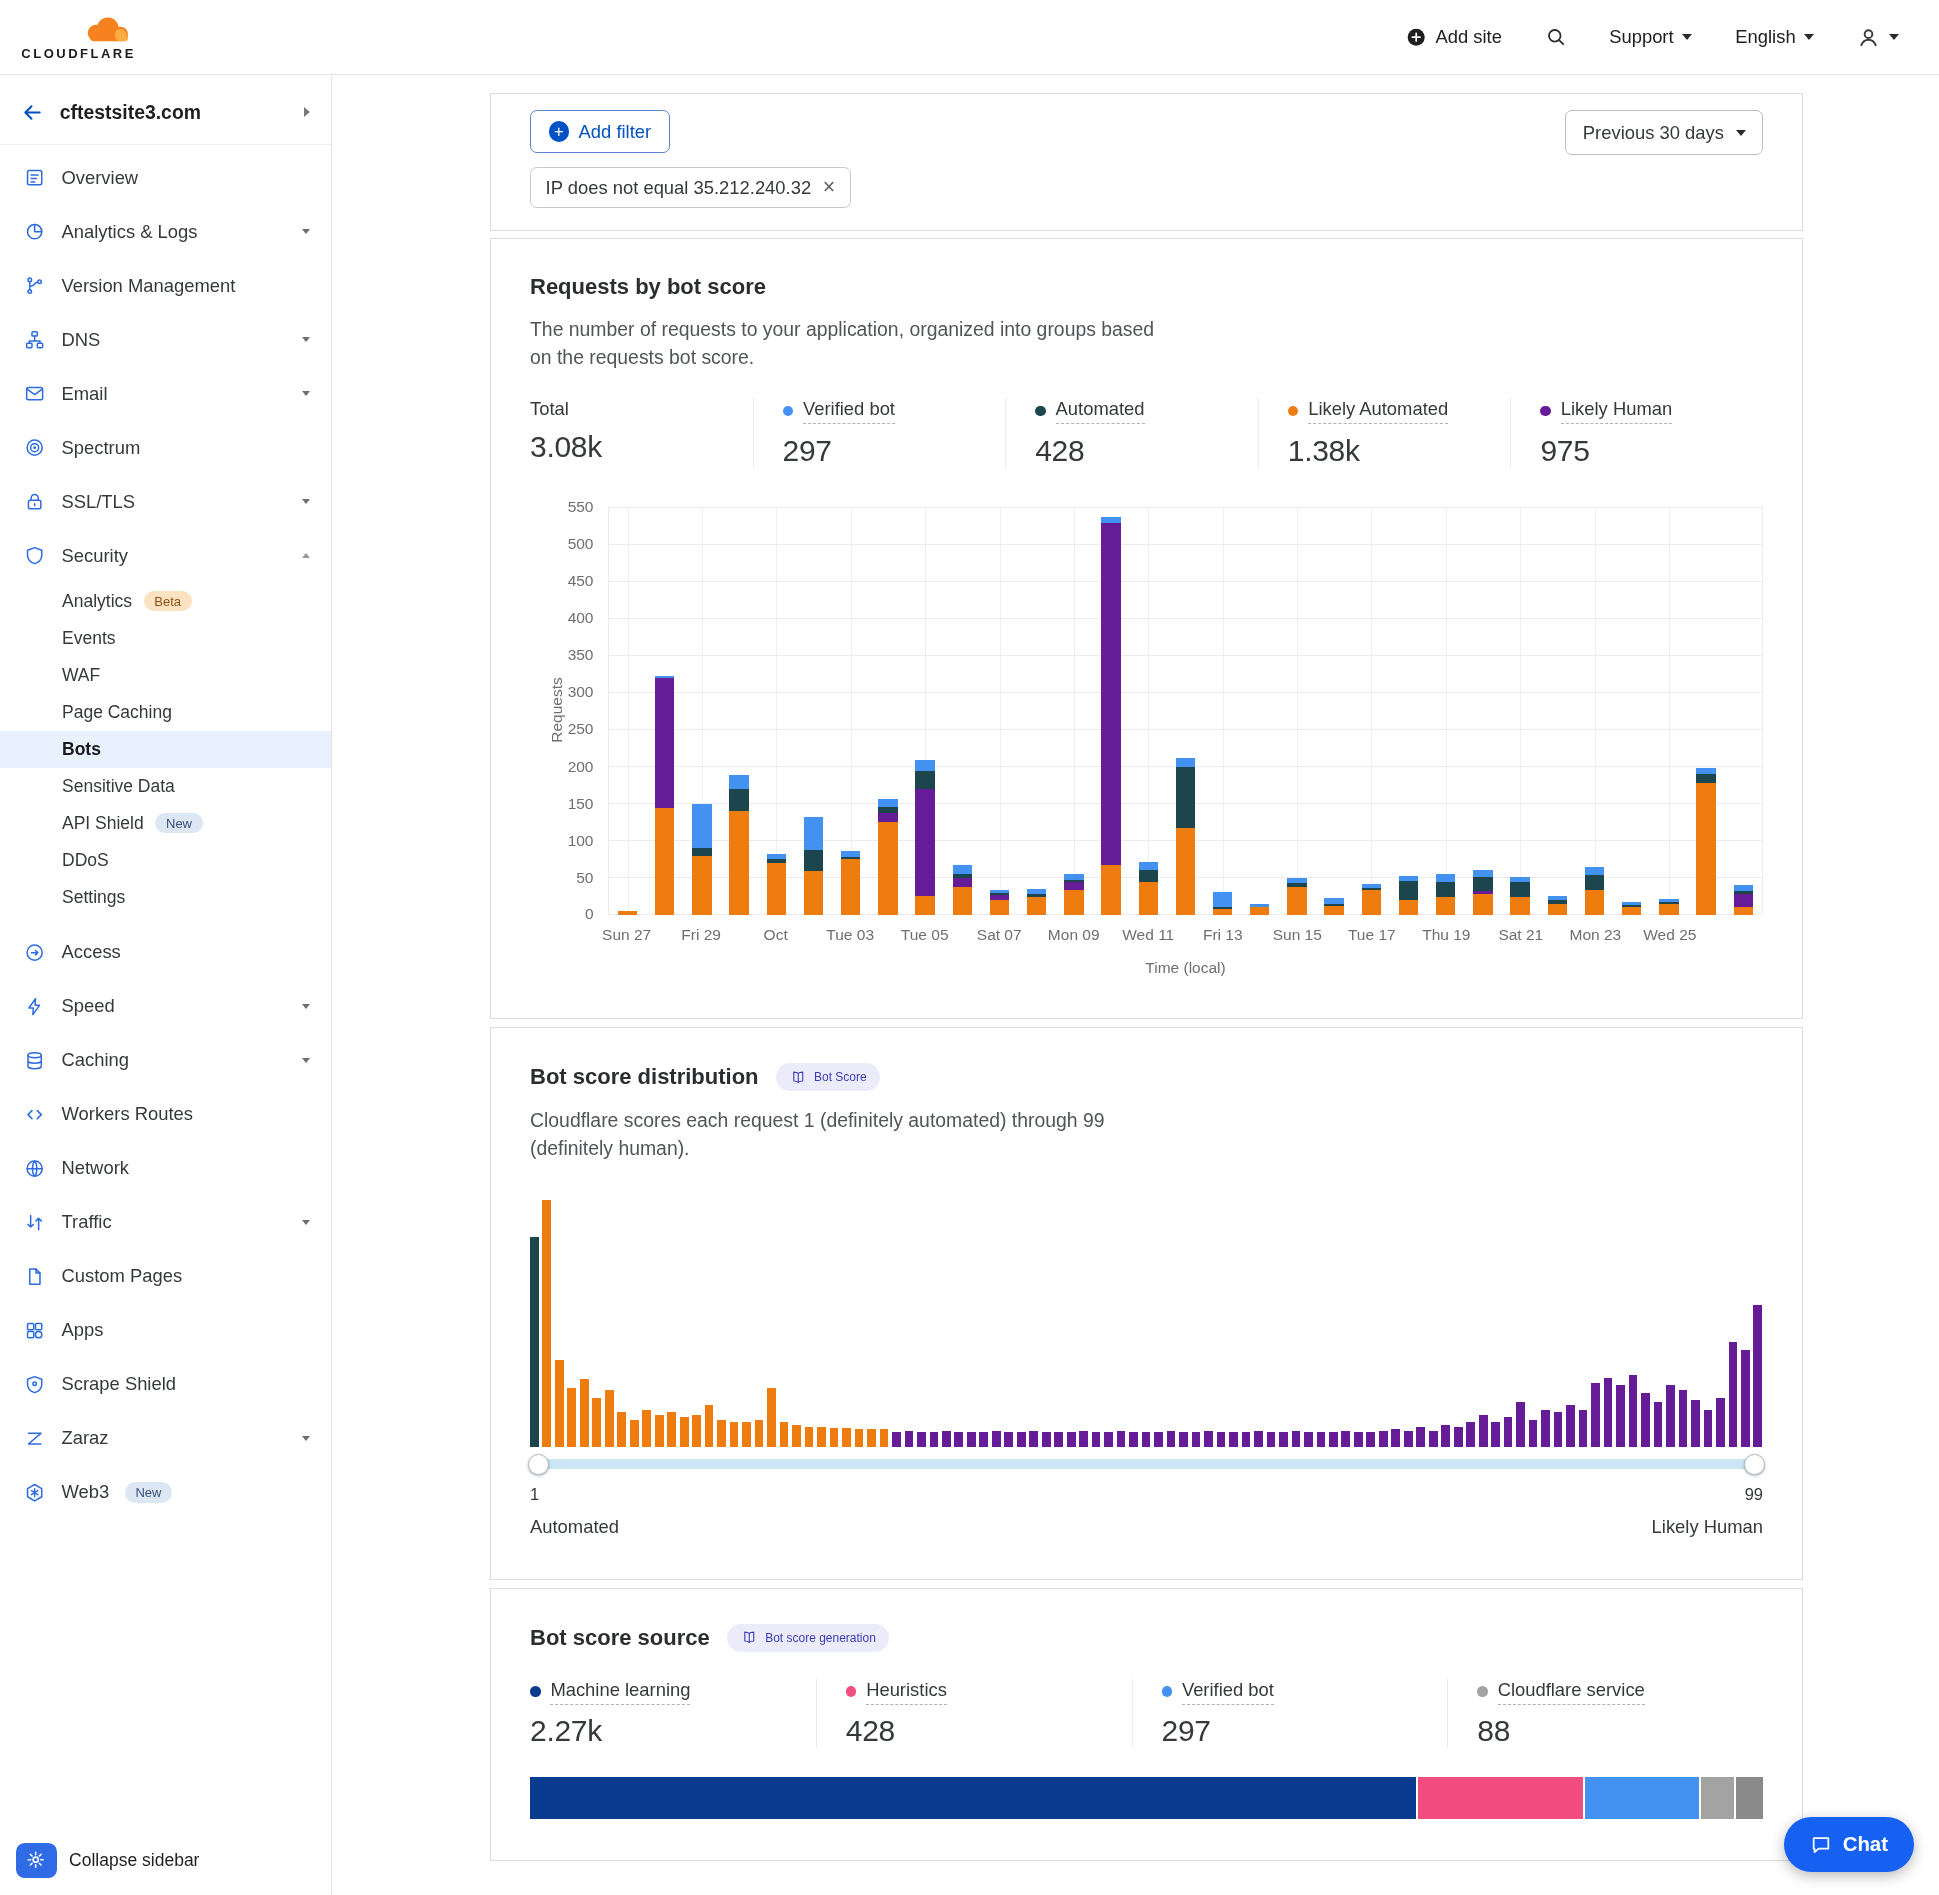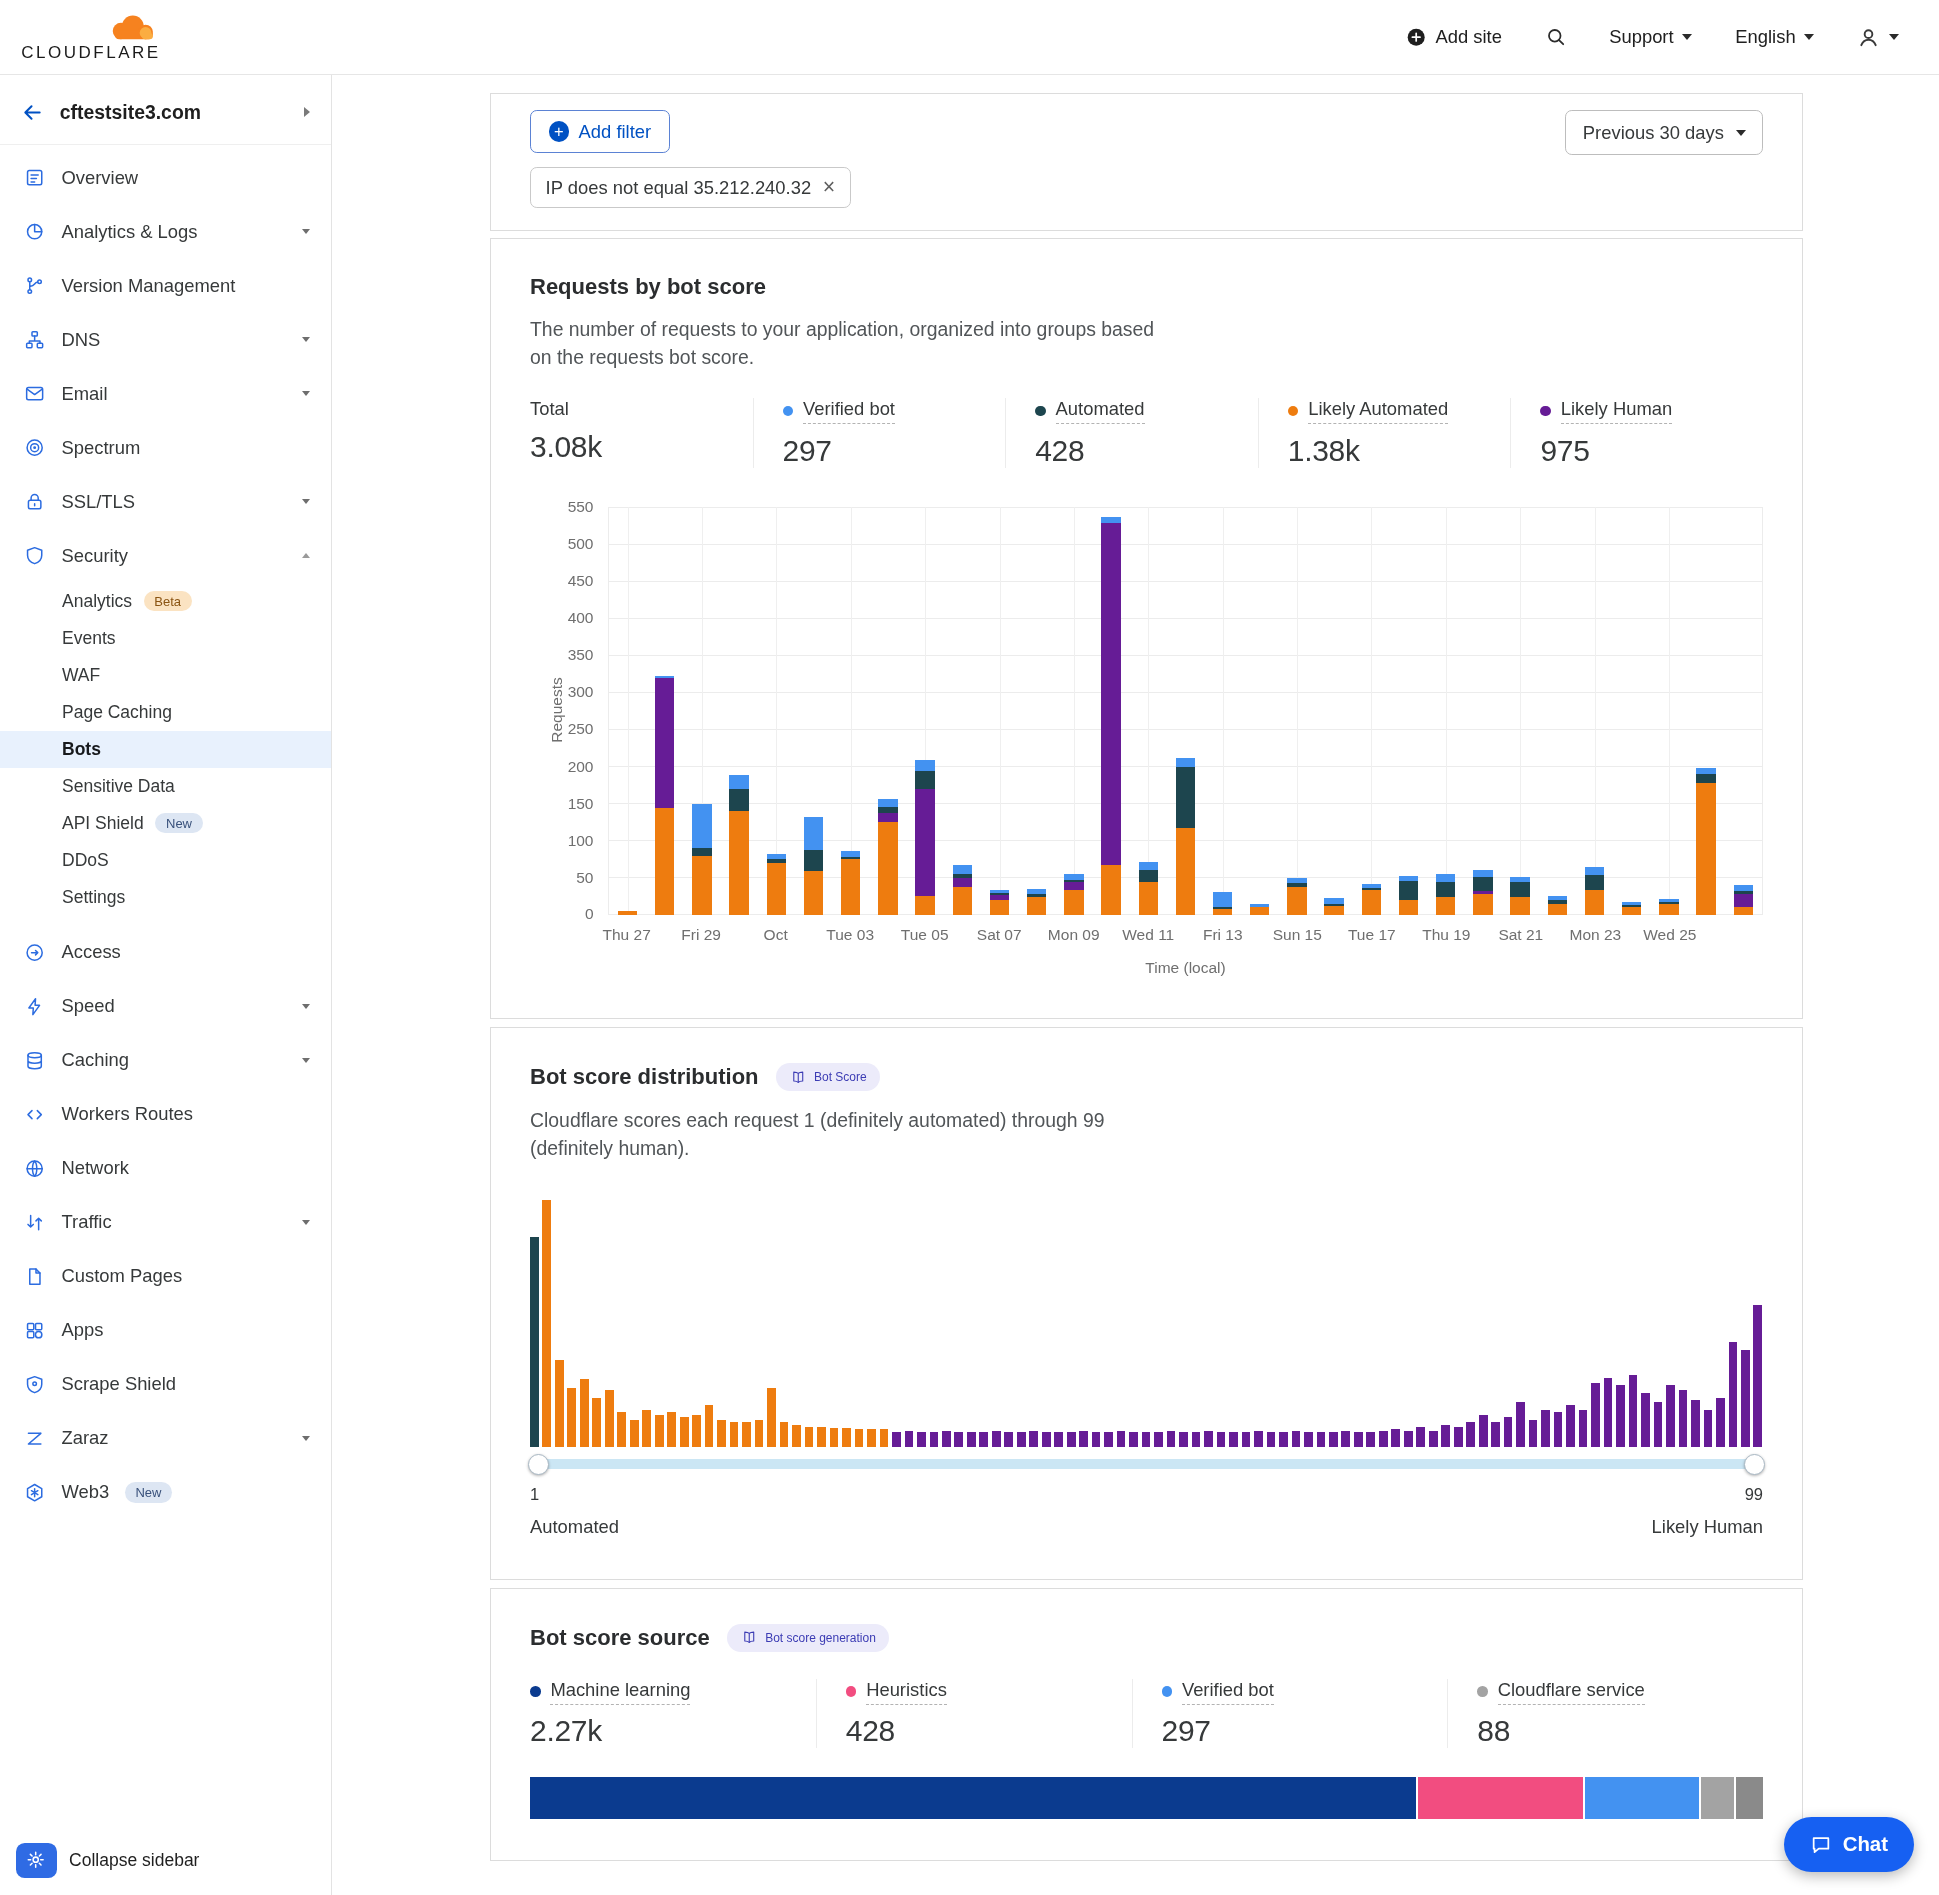--- a/index.html
+++ b/index.html
@@ -4,21 +4,21 @@
 <style>
   *{box-sizing:border-box;margin:0;padding:0}
   body{width:1940px;height:1895px;overflow:hidden;background:#fff;color:#36393a;
        font-family:"Liberation Sans",sans-serif;font-size:18.4px}
   svg{display:block}
 
   
   header{height:75px;border-bottom:1px solid #e6e6e6;display:flex;align-items:center;
          justify-content:space-between;padding:0 41px 0 21.3px}
   .brand{display:flex;flex-direction:column;align-items:flex-end;gap:1.9px;cursor:default}
-  .brand-text{font-size:17px;font-weight:400;letter-spacing:2.5px;color:#1b1b1b}
+  .brand-text{font-size:13px;font-weight:700;letter-spacing:2.5px;color:#1b1b1b}
   .nav-right{display:flex;align-items:center;gap:43px}
   .nav-right .itm{display:flex;align-items:center;gap:8.7px;color:#202020;cursor:pointer}
   .caret{width:0;height:0;border-left:5.3px solid transparent;border-right:5.3px solid transparent;
          border-top:6.3px solid #2b2b2b;display:inline-block}
 
   
   .layout{display:flex;height:1820px}
   aside{width:332px;flex-shrink:0;border-right:1px solid #e3e3e3;position:relative;padding-top:5.8px}
   main{flex:1;padding:18.4px 137px 0 158px}
 
@@ -655,21 +655,21 @@
               </div>
               <div class="stack">
                 <div class="seg" style="height:7.4px;background:#ee7c0f"></div>
                 <div class="seg" style="height:13.3px;background:#661c96"></div>
                 <div class="seg" style="height:3px;background:#1d454e"></div>
                 <div class="seg" style="height:6px;background:#4392f1"></div>
               </div>
             </div>
           </div>
         <div class="xticks" id="xticks1">
-            <span class="xtick" style="left:1.6129032258064515%">Thu 27</span>
+            <span class="xtick" style="left:1.6129032258064515%">Sun 27</span>
             <span class="xtick" style="left:8.064516129032258%">Fri 29</span>
             <span class="xtick" style="left:14.516129032258066%">Oct</span>
             <span class="xtick" style="left:20.967741935483872%">Tue 03</span>
             <span class="xtick" style="left:27.419354838709676%">Tue 05</span>
             <span class="xtick" style="left:33.87096774193548%">Sat 07</span>
             <span class="xtick" style="left:40.32258064516129%">Mon 09</span>
             <span class="xtick" style="left:46.774193548387096%">Wed 11</span>
             <span class="xtick" style="left:53.2258064516129%">Fri 13</span>
             <span class="xtick" style="left:59.67741935483871%">Sun 15</span>
             <span class="xtick" style="left:66.12903225806451%">Tue 17</span>

